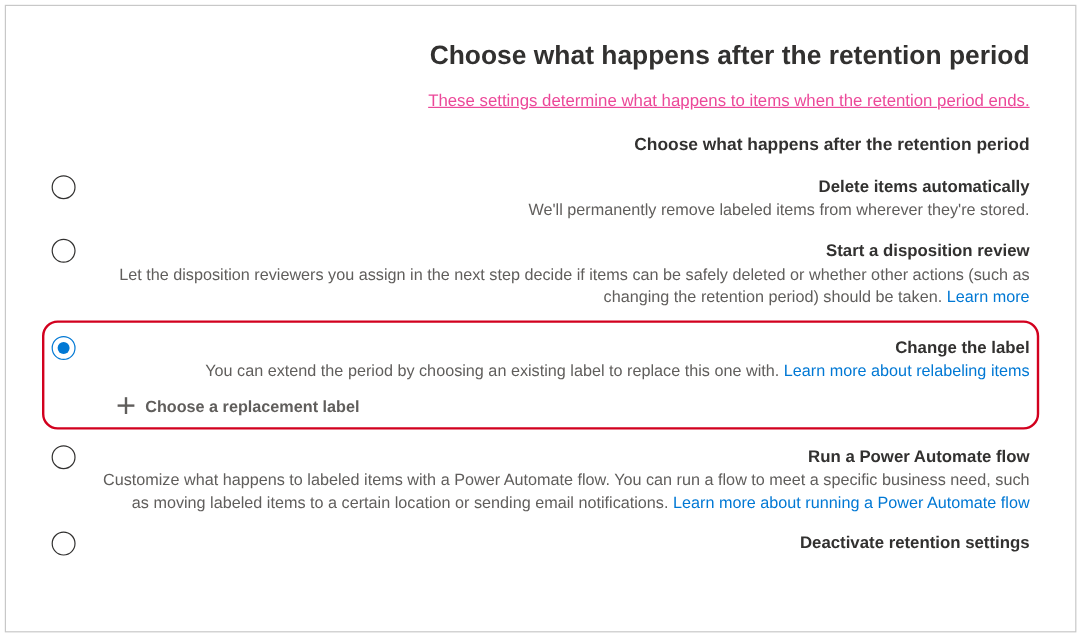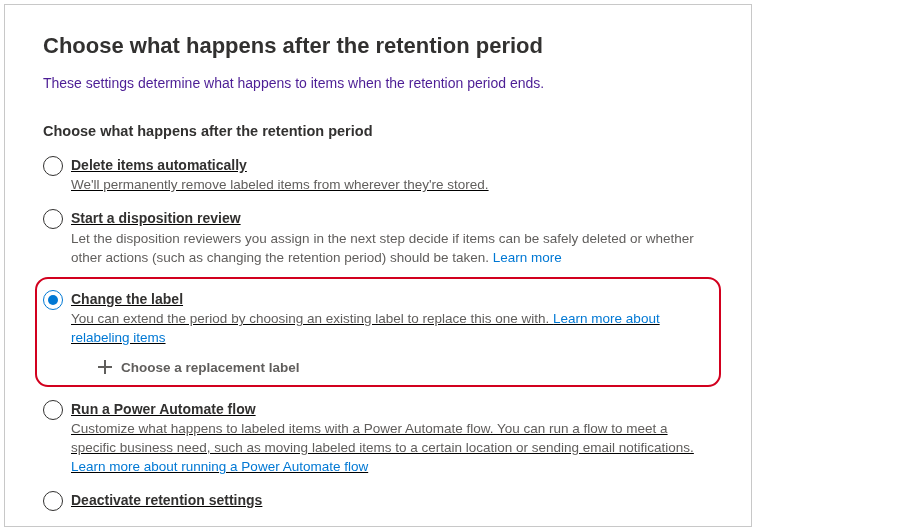--- a/index.html
+++ b/index.html
@@ -5,33 +5,35 @@
     * { box-sizing: border-box; margin: 0; padding: 0; }
     body { 
       font-family: "Segoe UI", -apple-system, sans-serif; 
       background: #fff;
       padding: 4px;
       width: 901px;
     }
     .panel {
       border: 1px solid #c8c8c8;
       padding: 28px 38px 32px 38px;
-      width: 748px;
+      width: 893px;
       height: 523px;
+      text-align: right;
     }
     h1 {
       font-size: 22px;
       font-weight: 600;
       color: #323130;
       margin-bottom: 16px;
     }
     .intro {
       font-size: 14px;
-      color: #4c1d95;
-      margin-bottom: 32px;
+      color: #ec4899;
+      margin-bottom: 22px;
+      text-decoration: underline;
     }
     h2 {
       font-size: 14.5px;
       font-weight: 600;
       color: #323130;
       margin-bottom: 12px;
     }
     .opt {
       display: flex;
       align-items: flex-start;
@@ -50,21 +52,21 @@
     }
     .radio.checked { border-color: #0078d4; }
     .radio.checked::after {
       content: "";
       position: absolute;
       top: 4px; left: 4px;
       width: 10px; height: 10px;
       background: #0078d4;
       border-radius: 50%;
     }
-    .opt-body { flex: 1; text-decoration: underline; }
+    .opt-body { flex: 1; }
     .opt-title {
       font-size: 14px;
       font-weight: 600;
       color: #323130;
       line-height: 20px;
     }
     .opt-desc {
       font-size: 13.5px;
       color: #605e5c;
       line-height: 19px;

